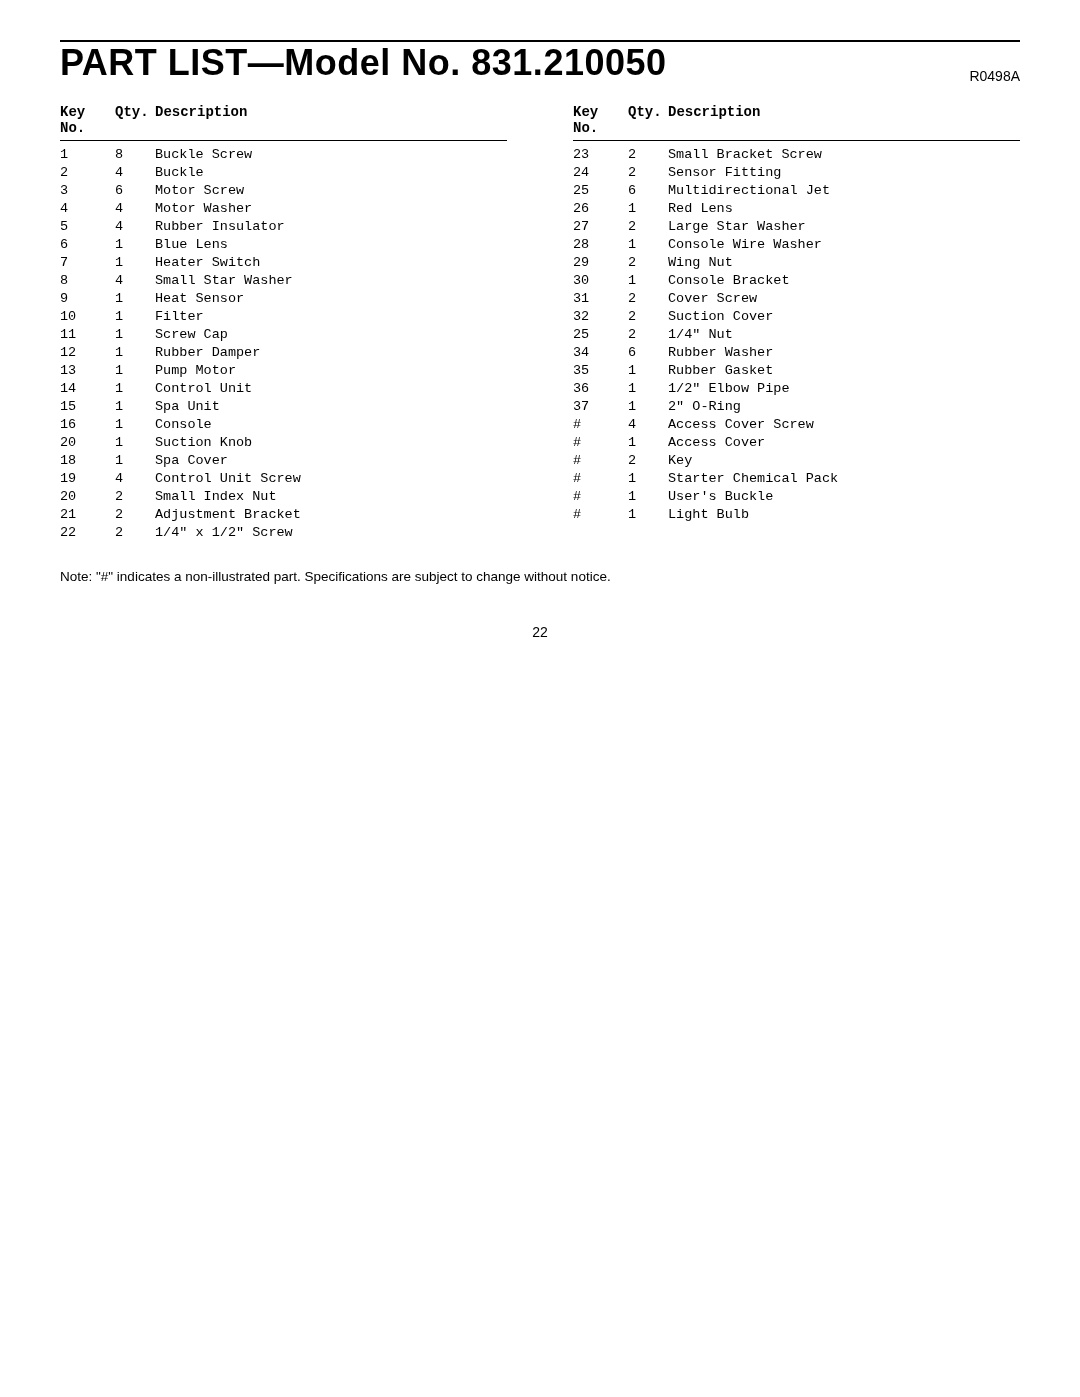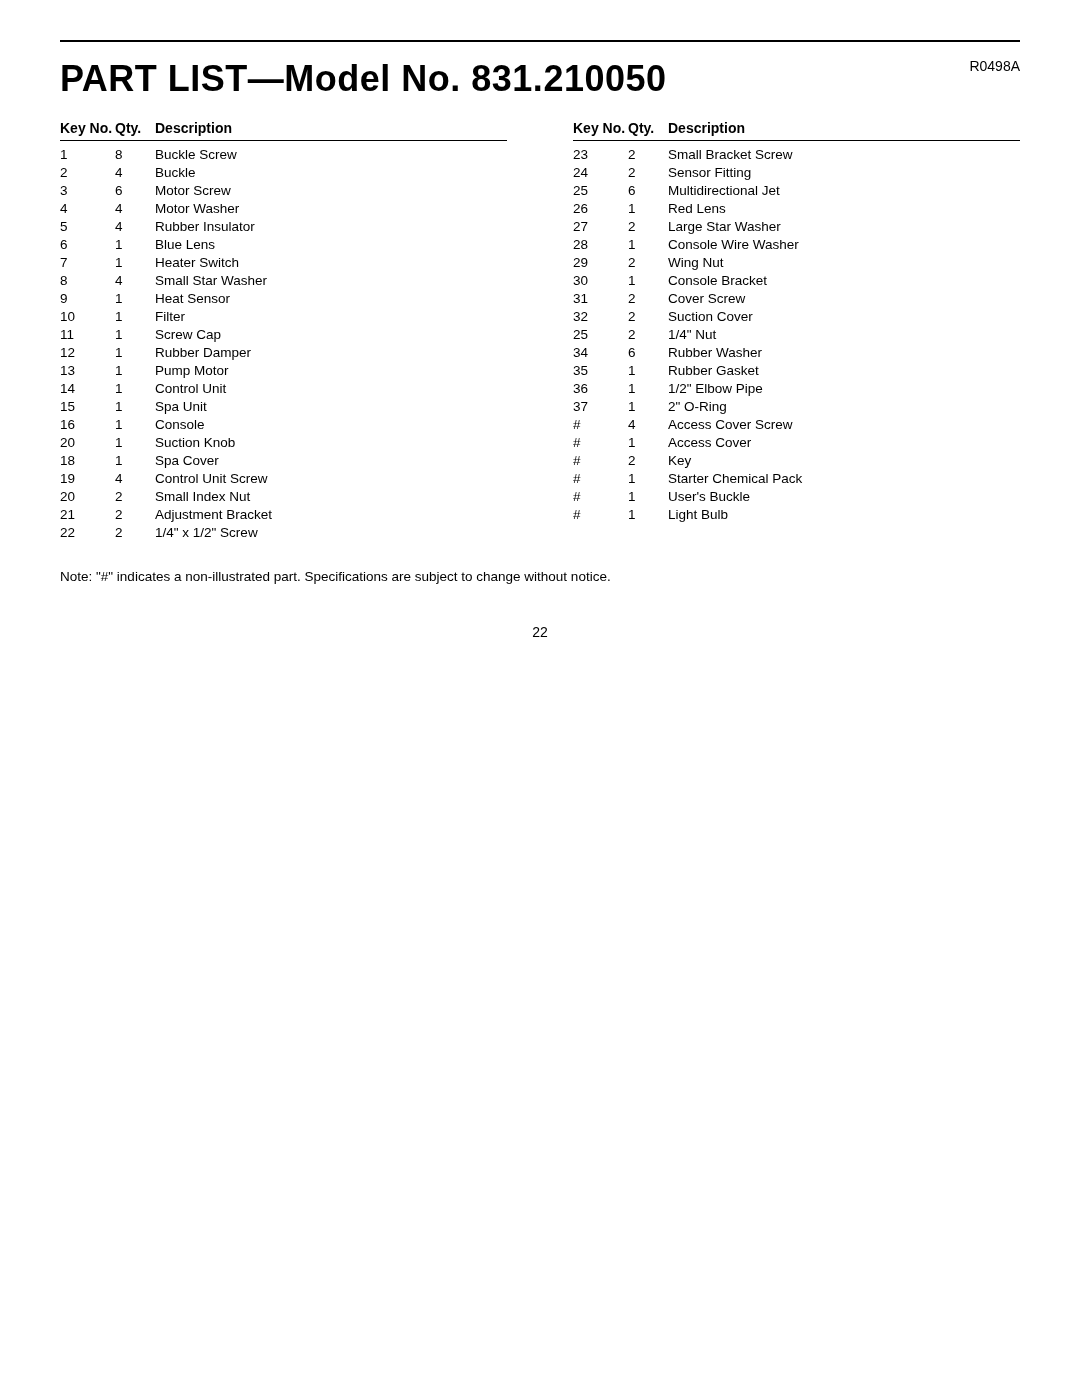--- a/index.html
+++ b/index.html
@@ -7,39 +7,40 @@
       background: #fff;
       font-family: Arial, Helvetica, sans-serif;
       font-size: 14px;
       color: #000;
       width: 1080px;
       min-height: 1397px;
       padding: 40px 60px;
     }
     .page-header {
       border-top: 2px solid #000;
-      padding-top: 16px;
+      padding-top: 0;
       display: flex;
       justify-content: space-between;
-      align-items: flex-start;
+      align-items: flex-end;
       margin-bottom: 20px;
     }
     .page-title {
       font-size: 36px;
       font-weight: bold;
       letter-spacing: 0.5px;
     }
     .model-code {
       font-size: 14px;
       font-weight: normal;
     }
     .parts-table-container {
       display: flex;
       gap: 16px;
       margin-top: 10px;
+      font-family: Liberation Mono, monospace;
     }
     .parts-col {
       flex: 1;
       padding-right: 30px;
     }
     .parts-col:last-child {
       padding-right: 0;
       padding-left: 20px;
     }
     .col-header {

